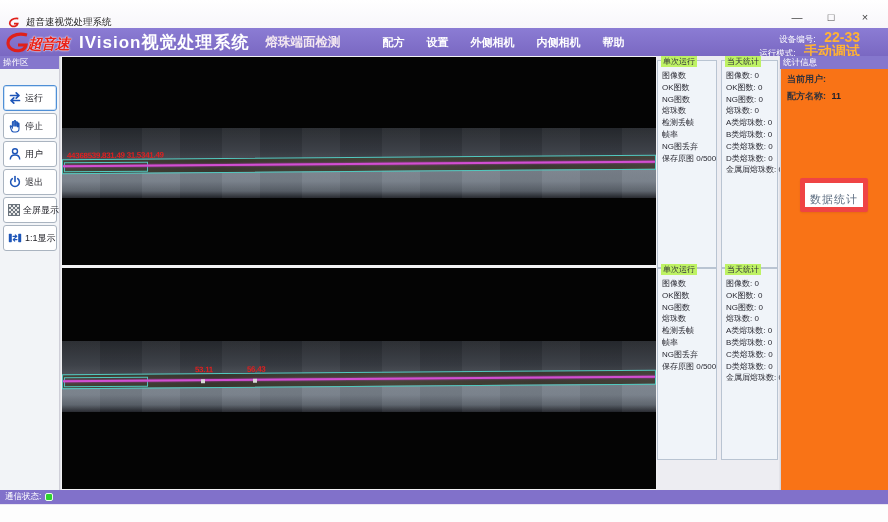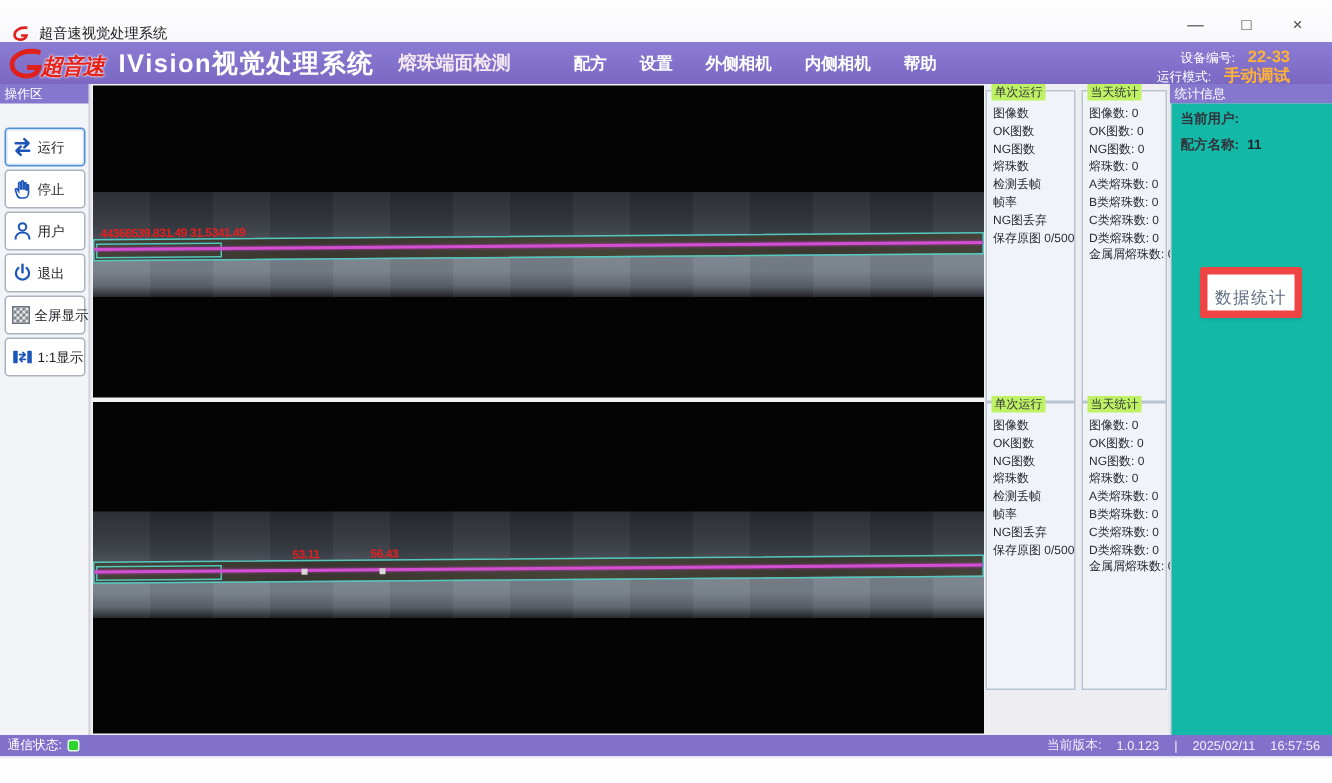--- a/index.html
+++ b/index.html
@@ -20,21 +20,21 @@
     background:linear-gradient(#8b7cd4,#7a68c2); display:flex; align-items:center; }
   .logo { display:flex; align-items:flex-end; margin-left:5px; }
   .logo-text { font-size:15px; font-weight:bold; font-style:italic; color:#e8231b;
     text-shadow:0 0 2px #ffffff, 0 0 1px #ffffff; letter-spacing:-1px; margin-left:-4px; }
   .app-title { margin-left:10px; font-size:17px; font-weight:bold; color:#ffffff; letter-spacing:1px; white-space:nowrap; }
   .subtitle { margin-left:16px; font-size:12.5px; font-weight:bold; color:#f3e7f0; white-space:nowrap; }
   .menu { display:flex; gap:22px; margin-left:42px; }
   .menu .item { font-size:11px; font-weight:bold; color:#ffffff; white-space:nowrap; cursor:default; }
   .hdr-right { position:absolute; right:28px; top:3px; text-align:right; line-height:12px; }
   .hdr-right .lab { font-size:8.5px; color:#ffffff; }
-  .hdr-right .val { font-size:11px; font-weight:bold; color:#ffb235; margin-left:4px; }
+  .hdr-right .val { font-size:14px; font-weight:bold; color:#ffb235; margin-left:4px; }
 
   
   .main-bg { position:absolute; left:0; top:56px; width:888px; height:434px; background:#e3e3e9; }
 
   
   .sidebar { position:absolute; left:0; top:56px; width:60px; height:434px; background:#f2f4f7;
     border-right:1px solid #cfcfd8; }
   .panel-hdr { height:13px; background:#8577cd; color:#ffffff; font-size:8.5px; line-height:13px;
     padding-left:3px; white-space:nowrap; }
   .btn-stack { position:absolute; top:13px; left:0; width:60px; }
@@ -81,21 +81,21 @@
   .groupbox { position:absolute; top:0; bottom:0; background:#f0f4f9; border:1px solid #b9c4d2; }
   .gb-single { left:0; width:60px; }
   .gb-daily { left:64px; width:57px; }
   .gb-legend { position:absolute; top:-5px; left:3px; background:#bef264; padding:0 2px;
     font-size:8px; color:#30303a; white-space:nowrap; z-index:2;font-family:Liberation Mono, monospace; }
   .gb-rows { padding-top:9px; }
   .stat-row { font-size:8px; line-height:11.8px; padding-left:4px; color:#2a2a33; white-space:nowrap; }
 
   
   .info-panel { position:absolute; left:780px; top:56px; width:108px; height:434px; }
-  .info-body { position:absolute; top:13px; left:0; right:0; bottom:0; background:#14b8a6;
+  .info-body { position:absolute; top:13px; left:0; right:0; bottom:0; background:#f97316;
     border-left:1px solid #d6d6de; }
   .info-row { font-size:9px; font-weight:bold; color:#33333c; padding-left:6px; margin-top:4px; white-space:nowrap; }
   .info-row .v { font-weight:bold; color:#22222c; margin-left:3px; }
   .ready-btn { position:absolute; left:19px; top:47px; width:68px; height:35px;
     background:#f6a81a; border:1px solid #c8880c; font-size:12px; letter-spacing:3px;
     color:#6b470c; text-align:center; line-height:33px; cursor:default; }
   .data-btn { position:absolute; left:19px; top:109px; width:68px; height:34px;
     background:#ffffff; border:5px solid #ef4444; border-radius:2px; box-shadow:0 1px 2px rgba(0,0,0,0.08);
     font-size:11px; letter-spacing:1px; color:#5d6d80; text-align:center; line-height:32px; cursor:default; }
 
@@ -297,23 +297,16 @@
         <span>配方名称:</span>
         <span class="v">11</span>
       </div>
       <div class="data-btn">数据统计</div>
     </div>
   </aside>
 
   <div class="statusbar">
     <span class="lab">通信状态:</span>
     <span class="comm-dot"></span>
-    <div class="sb-right">
-      <span>当前版本:</span>
-      <span>1.0.123</span>
-      <span>|</span>
-      <span>2025/02/11</span>
-      <span>16:57:56</span>
-    </div>
   </div>
   <div class="bottom-strip"></div>
 
 </div>
 
 </body></html>

